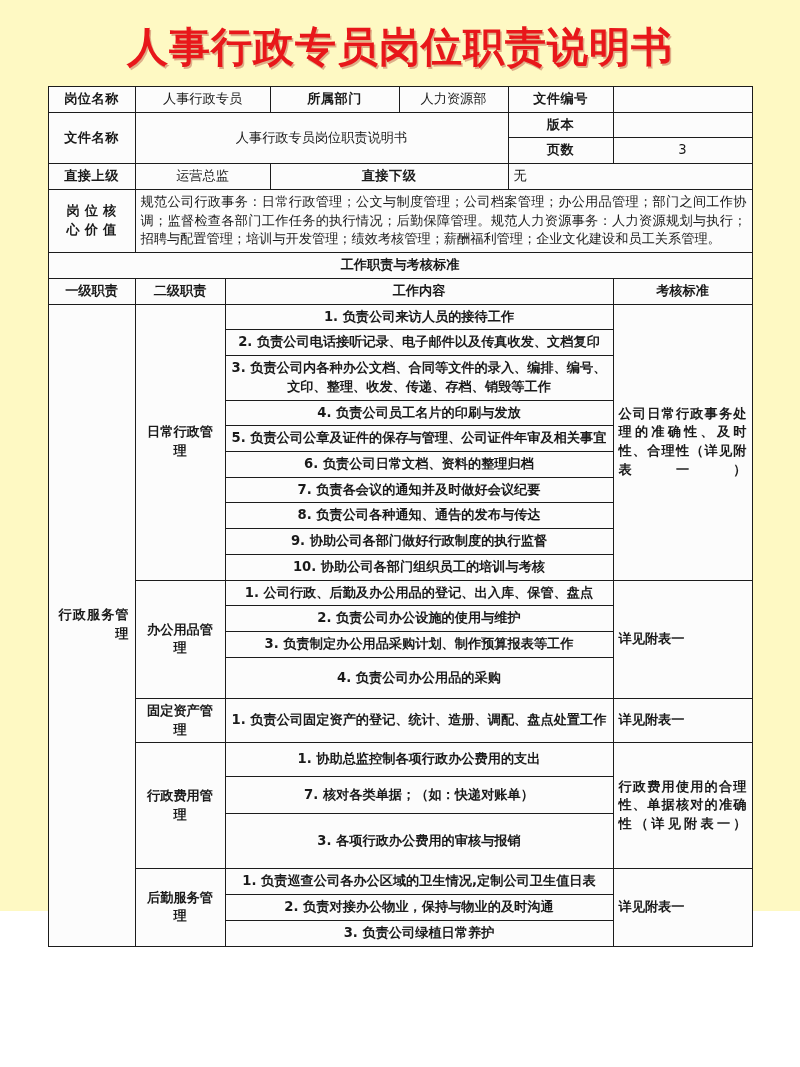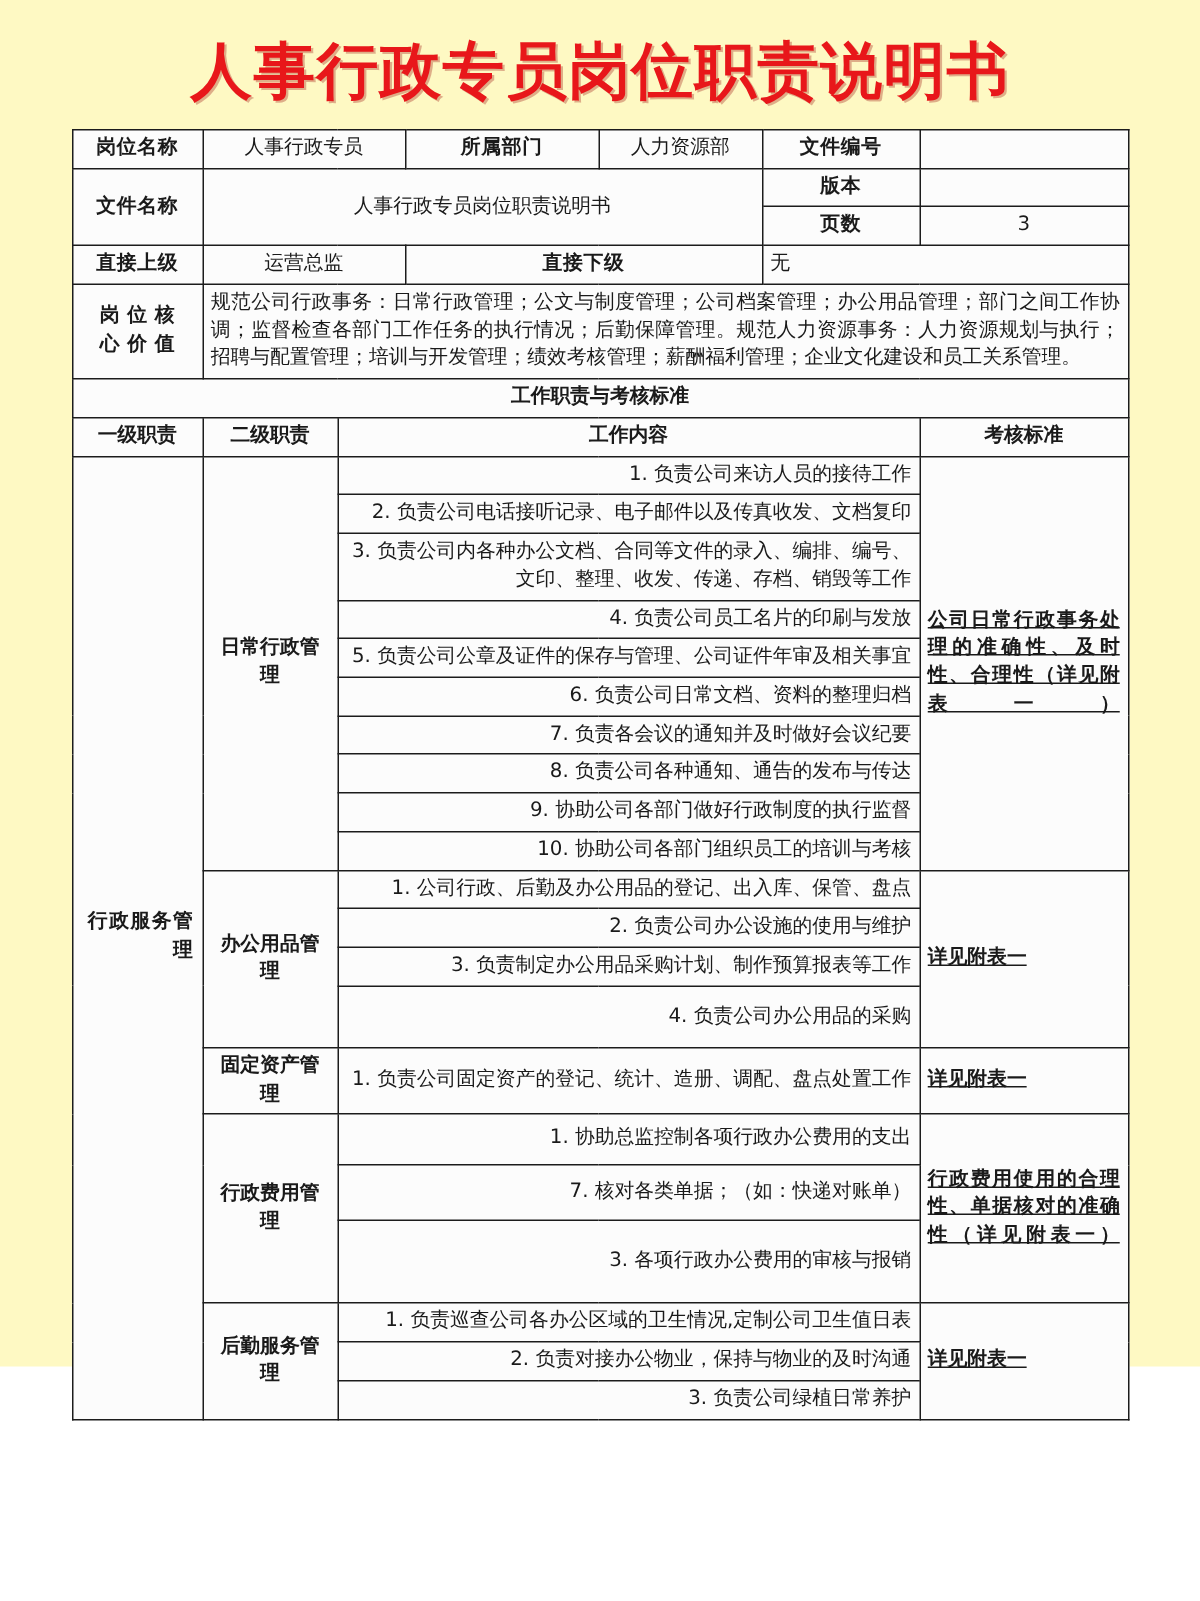--- a/index.html
+++ b/index.html
@@ -88,32 +88,32 @@
     letter-spacing: 1px;
   }
   .duty2 {
     font-weight: 700;
     font-size: 13.2px;
     text-align: center;
     line-height: 1.5;
   }
   .task {
     font-size: 13.1px;
-    text-align: right;
+    text-align: center;
     line-height: 1.45;
     padding: 4px 4px 4px 6px;
+    font-weight: bold;
   }
   .std {
     font-weight: 700;
     font-size: 12.6px;
     line-height: 1.55;
     text-align: justify;
     text-align-last: left;
     padding: 4px 5px;
-    text-decoration: underline;
   }
   .std.just { text-align-last: justify; }
   .tall { height: 34px; }
 </style>
 </head>
 <body>
 
 <div class="page">
 
   <div class="doc-title">人事行政专员岗位职责说明书</div>

